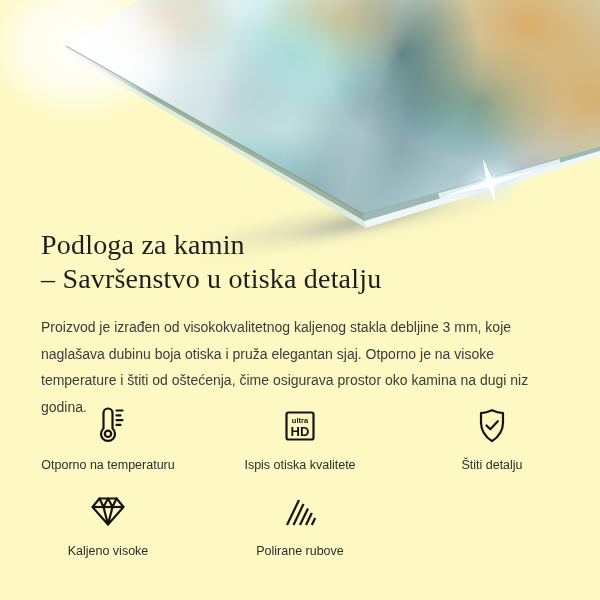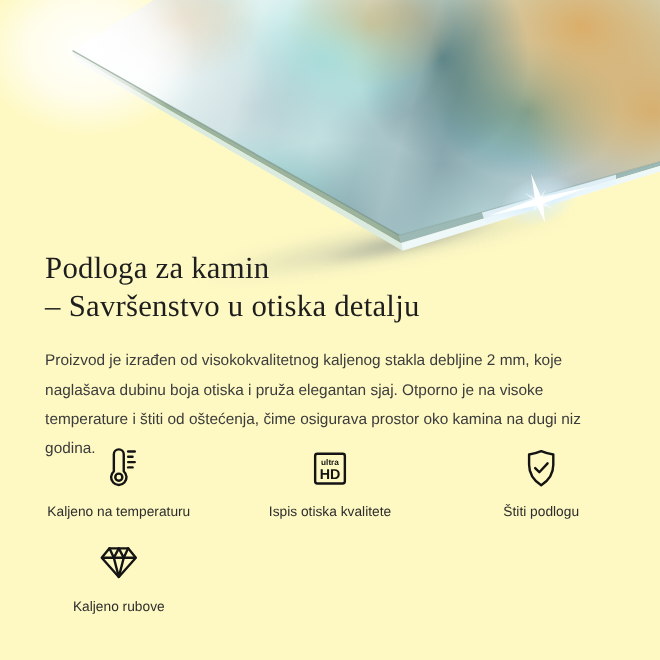--- a/index.html
+++ b/index.html
@@ -103,68 +103,80 @@
         <path d="M-16,0 L-1.5,-1.5 L0,-12 L1.5,-1.5 L16,0 L1.5,1.5 L0,12 L-1.5,1.5 Z" fill="#ffffff" opacity="0.55" transform="rotate(45)"></path>
         <path d="M-48,0 L-3,-3 L0,-26 L3,-3 L48,0 L3,3 L0,20 L-3,3 Z" fill="#ffffff" opacity="0.97"></path>
         <circle r="2.5" fill="#ffffff"></circle>
       </g>
     </svg>
   </div>
 
   <div class="content">
     <h1><span>Podloga za kamin</span><br>
       <span>– Savršenstvo u otiska detalju</span></h1>
-    <p>Proizvod je izrađen od visokokvalitetnog kaljenog stakla debljine 2 mm, koje naglašava dubinu boja otiska i pruža elegantan sjaj. Otporno je na visoke temperature i štiti od oštećenja, čime osigurava prostor oko kamina na dugi niz godina.</p>
+    <p>Proizvod je izrađen od visokokvalitetnog kaljenog stakla debljine 3 mm, koje naglašava dubinu boja otiska i pruža elegantan sjaj. Otporno je na visoke temperature i štiti od oštećenja, čime osigurava prostor oko kamina na dugi niz godina.</p>
   </div>
 
   <div class="features">
 
     <div class="feature">
       <div class="icon-box">
         <svg width="40" height="42" viewBox="0 0 40 42">
           <path class="ic ic-round" d="M15.5,8 a4.5,4.5 0 0,1 9,0 v15.5 a7,7 0 1,1 -9,0 z"></path>
           <circle class="ic" cx="20" cy="28.8" r="3.2"></circle>
           <line class="ic ic-round" x1="28.5" y1="5.5" x2="34.5" y2="5.5"></line>
           <line class="ic ic-round" x1="28.5" y1="10.3" x2="32.5" y2="10.3"></line>
           <line class="ic ic-round" x1="28.5" y1="15.1" x2="34.5" y2="15.1"></line>
           <line class="ic ic-round" x1="28.5" y1="19.9" x2="32.5" y2="19.9"></line>
         </svg>
       </div>
-      <div class="feature-label">Kaljeno na temperaturu</div>
+      <div class="feature-label">Otporno na temperaturu</div>
     </div>
 
     <div class="feature">
       <div class="icon-box">
         <svg width="40" height="40" viewBox="0 0 40 40">
           <rect class="ic" x="6.5" y="6.5" width="27" height="27" rx="2" stroke-width="2.6"></rect>
           <text class="badge" x="20" y="17" font-size="7.5" text-anchor="middle">ultra</text>
           <text class="badge" x="20" y="29.5" font-size="13" text-anchor="middle">HD</text>
         </svg>
       </div>
       <div class="feature-label">Ispis otiska kvalitete</div>
     </div>
 
     <div class="feature">
       <div class="icon-box">
         <svg width="40" height="40" viewBox="0 0 40 40">
           <path class="ic ic-round" d="M20,4.2 C23.8,5.8 27.6,6.8 31,7.2 V16.5 C31,25.4 26.6,30.9 20,35.2 C13.4,30.9 9,25.4 9,16.5 V7.2 C12.4,6.8 16.2,5.8 20,4.2 Z"></path>
           <path class="ic ic-round" d="M14.5,19.5 L18.3,23.3 L25.8,15.2" stroke-width="2.4"></path>
         </svg>
       </div>
-      <div class="feature-label">Štiti podlogu</div>
+      <div class="feature-label">Štiti detalju</div>
     </div>
 
     <div class="feature">
       <div class="icon-box">
         <svg width="40" height="36" viewBox="0 0 40 36">
           <path class="ic ic-round" stroke-width="2" d="M11.5,4.5 H28.5 L35.5,13 L20,30.5 L4.5,13 Z"></path>
           <line class="ic" stroke-width="2" x1="4.5" y1="13" x2="35.5" y2="13"></line>
           <path class="ic ic-round" stroke-width="2" d="M11.5,4.5 L15.5,13 L20,4.5 L24.5,13 L28.5,4.5"></path>
           <path class="ic ic-round" stroke-width="2" d="M15.5,13 L20,30.5 L24.5,13"></path>
         </svg>
       </div>
-      <div class="feature-label">Kaljeno rubove</div>
+      <div class="feature-label">Kaljeno visoke</div>
     </div>
 
+    <div class="feature">
+      <div class="icon-box">
+        <svg width="40" height="40" viewBox="0 0 40 40">
+          <line class="ic" stroke-width="3" x1="7" y1="33" x2="19" y2="8"></line>
+          <line class="ic" stroke-width="3" x1="13.5" y1="33" x2="23.5" y2="12"></line>
+          <line class="ic" stroke-width="3" x1="20" y1="33" x2="28" y2="16.5"></line>
+          <line class="ic" stroke-width="3" x1="26" y1="33" x2="31.8" y2="21"></line>
+          <line class="ic" stroke-width="3" x1="31.8" y1="33" x2="35.2" y2="26"></line>
+        </svg>
+      </div>
+      <div class="feature-label">Polirane rubove</div>
+    </div>
 
 
   </div>
 </div>
 
 </body></html>

